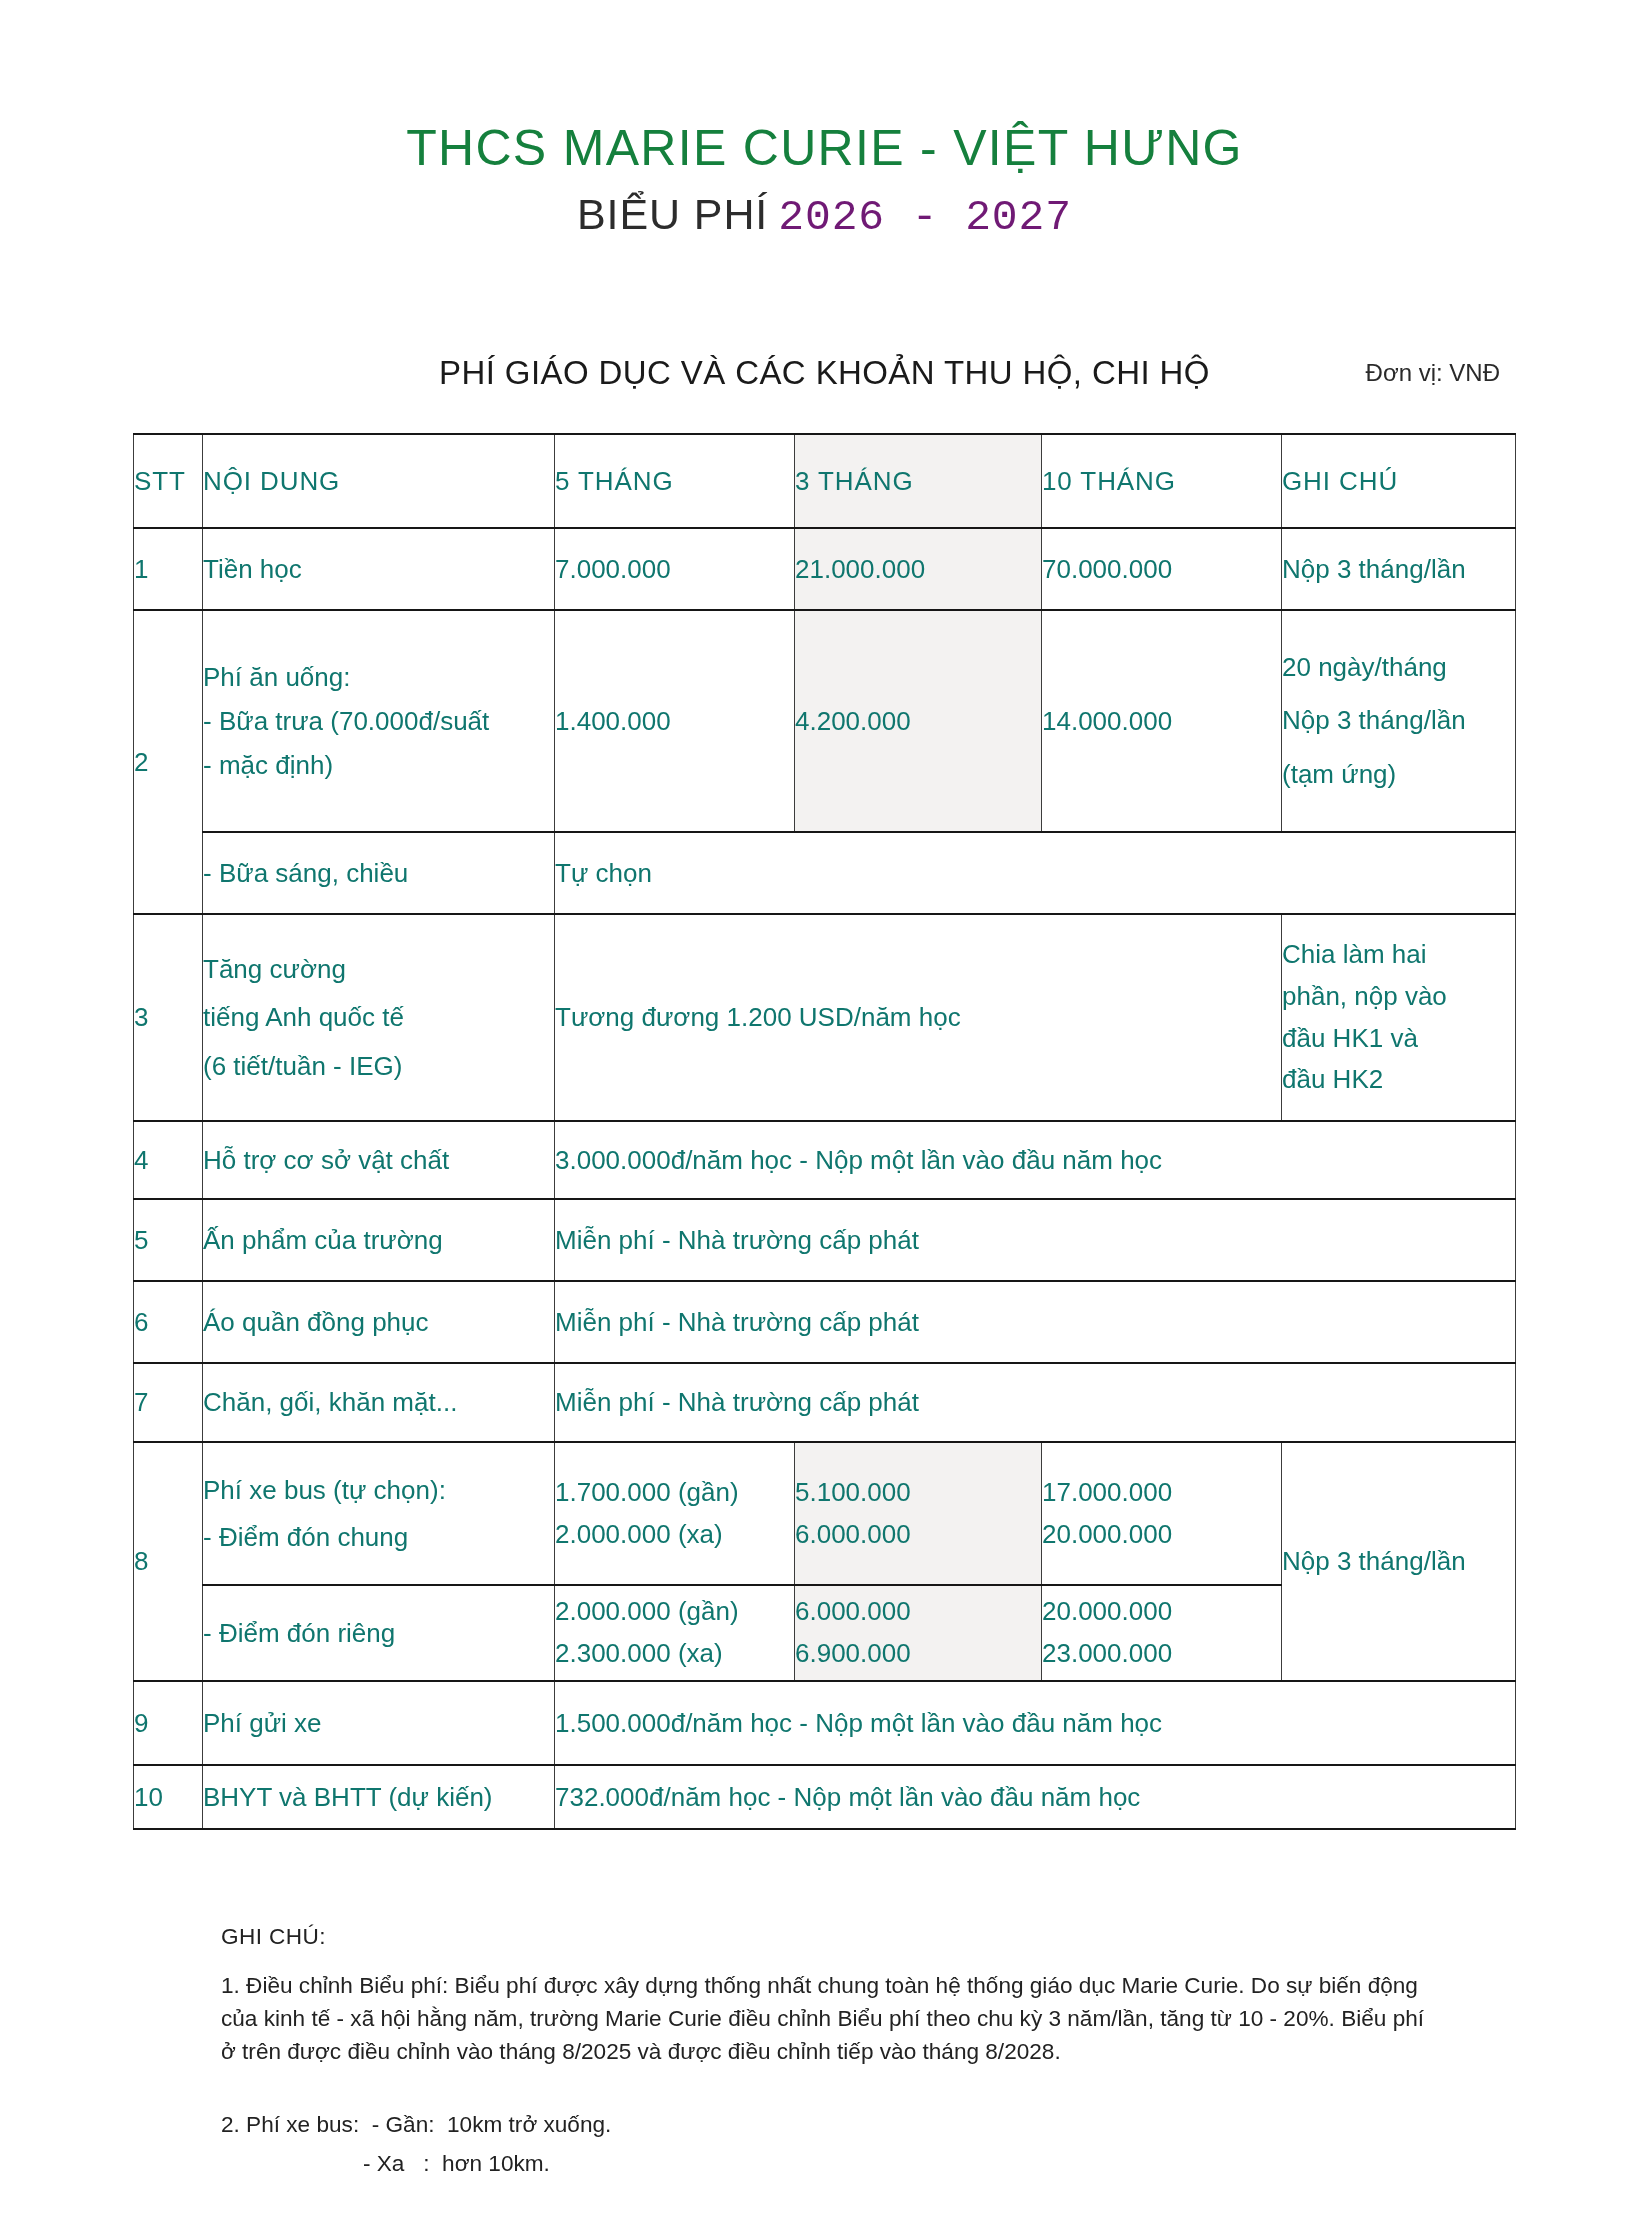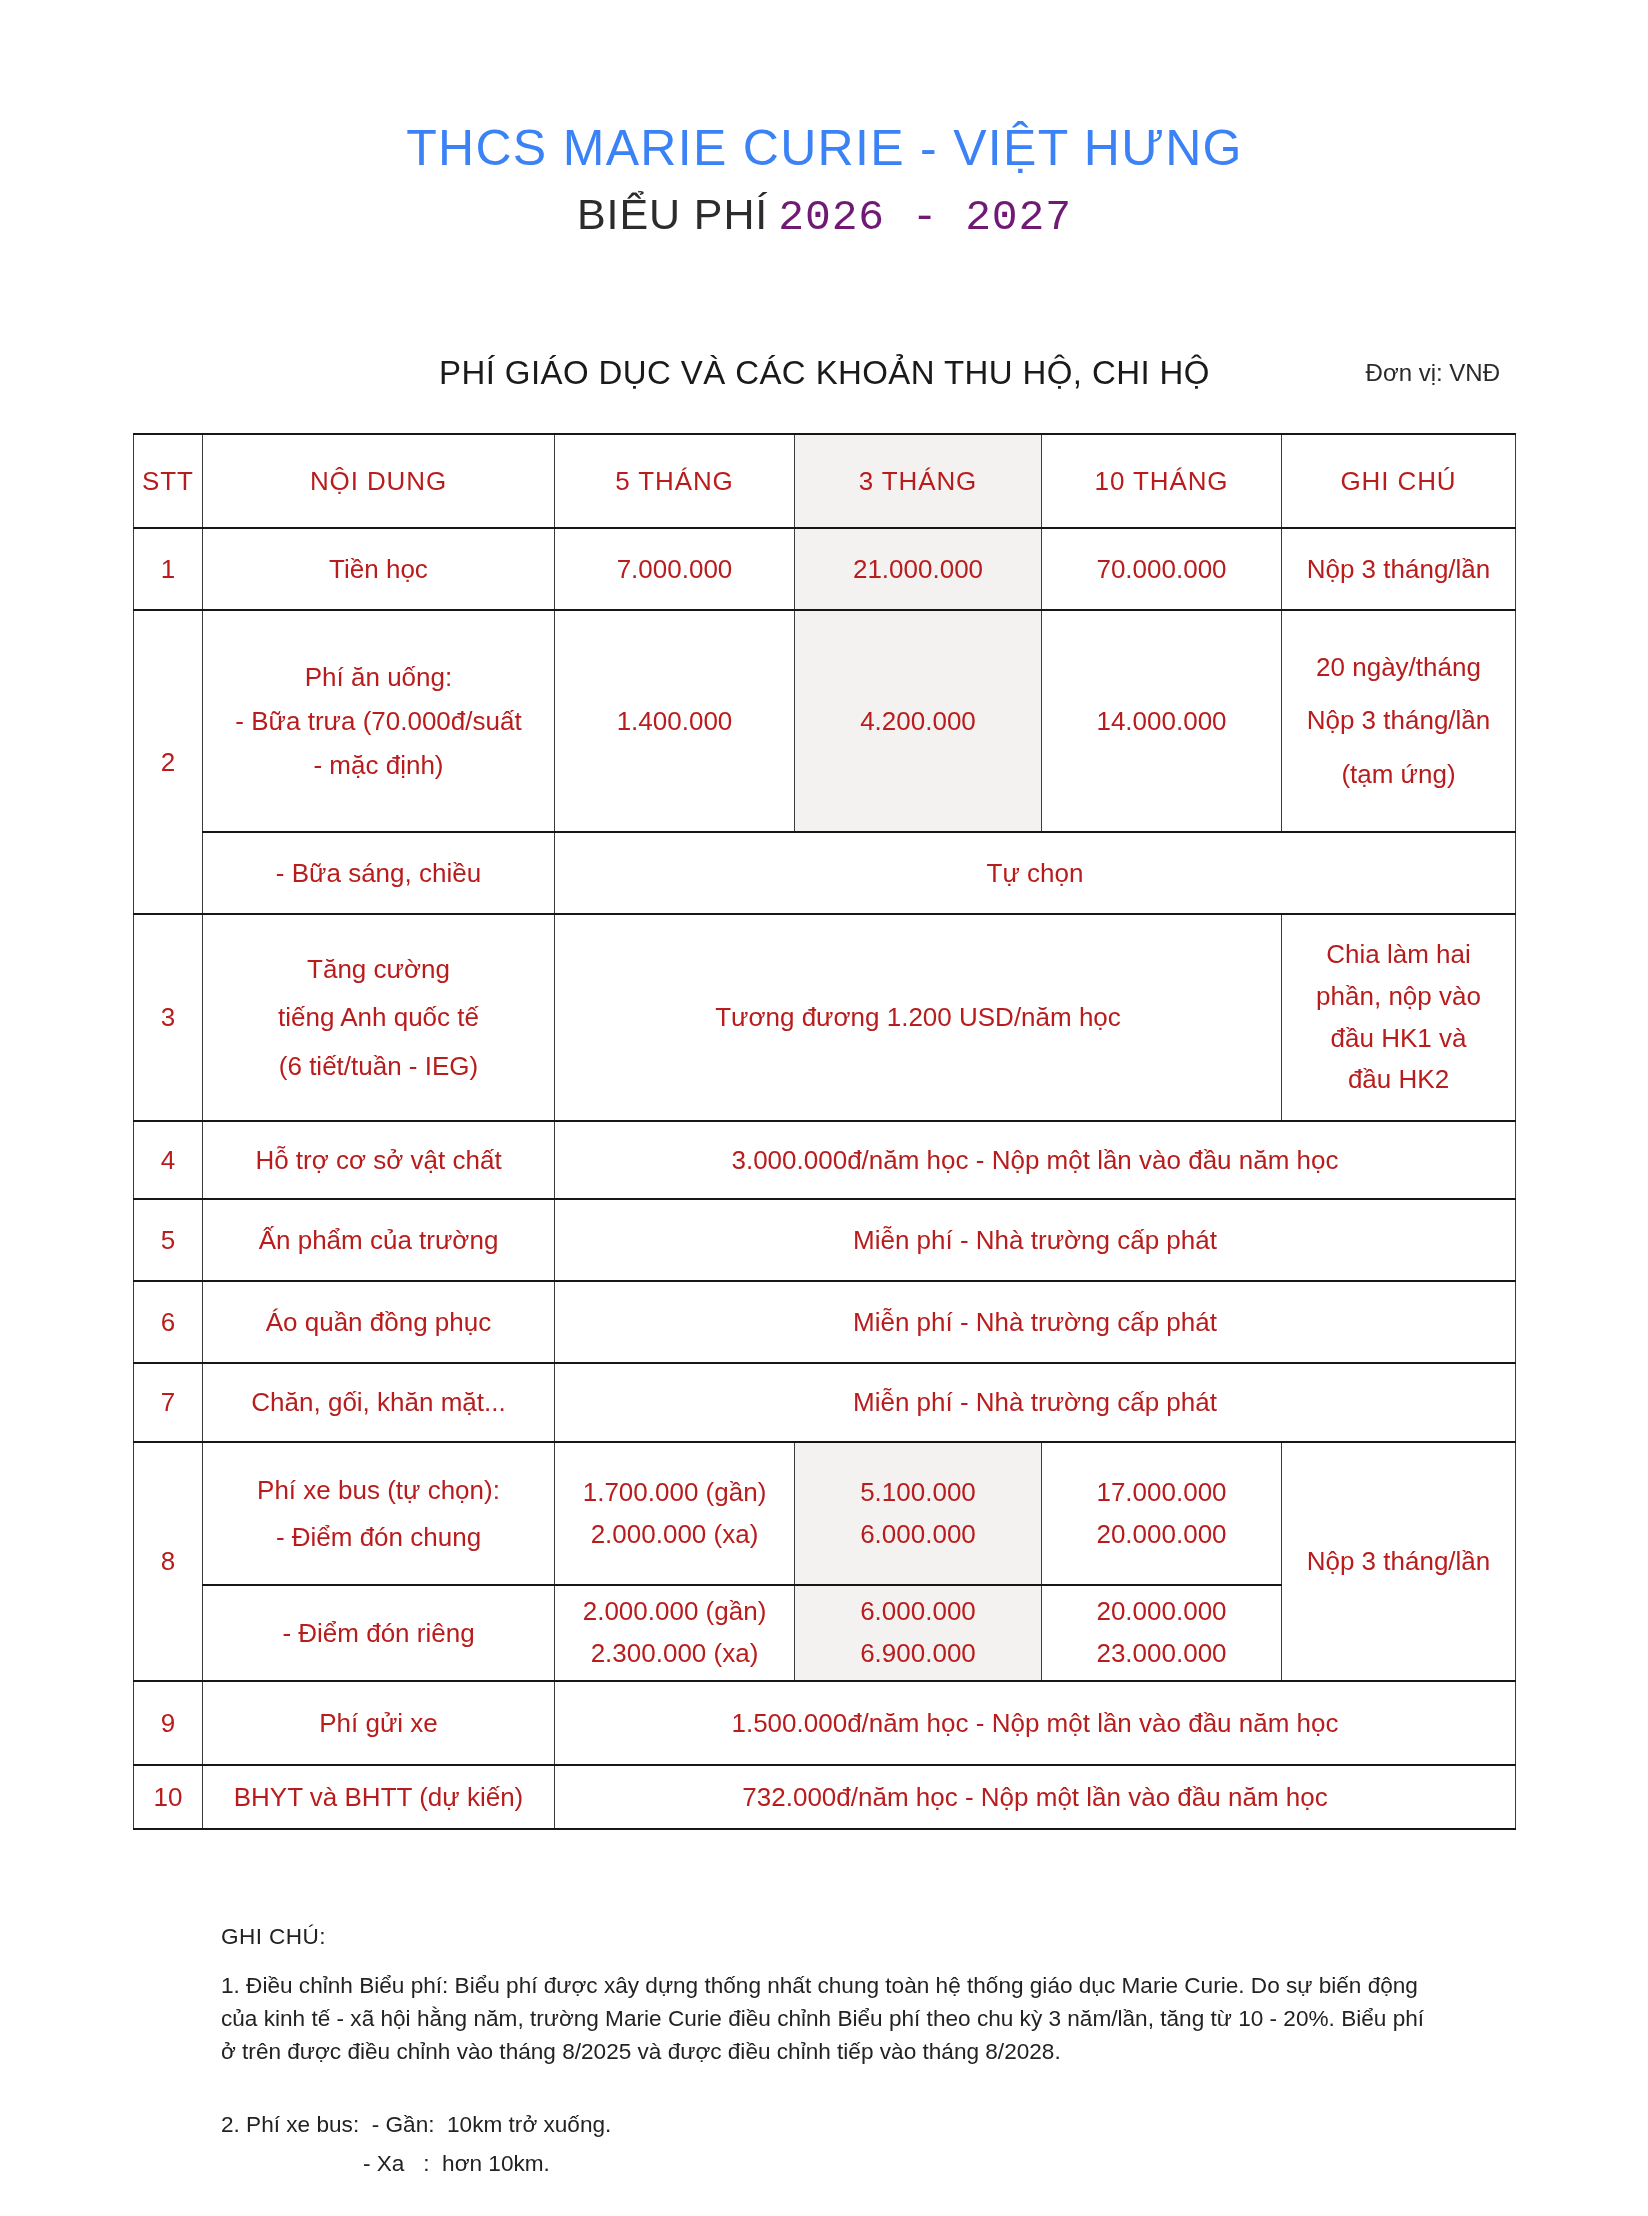--- a/index.html
+++ b/index.html
@@ -1,36 +1,36 @@
 <!DOCTYPE html>
 <html style="font-size:7px"><head>
 <meta charset="utf-8">
 <style>
   html,body{margin:0;padding:0;background:#ffffff;}
   .page{position:relative;width:1649px;height:2332px;background:#ffffff;
         font-family:"Liberation Sans", sans-serif;color:#1d1d1d;overflow:hidden;}
 
   
   .doc-title{position:absolute;top:119px;left:0;width:100%;text-align:center;
-             font-size:50px;letter-spacing:1.3px;color:#3b82f6;white-space:nowrap;}
+             font-size:50px;letter-spacing:1.3px;color:#15803d;white-space:nowrap;}
   .doc-subtitle{position:absolute;top:190px;left:0;width:100%;text-align:center;
                 font-size:43px;letter-spacing:0.9px;color:#2c2c2c;white-space:nowrap;}
   .doc-subtitle .years{color:#701a75;margin-left:10px;font-family:Liberation Mono, monospace;}
 
   .section-row{position:absolute;top:350px;left:133px;width:1383px;height:44px;}
   .section-title{position:absolute;left:0;width:100%;text-align:center;
                  font-size:33px;letter-spacing:0.4px;color:#1a1a1a;top:3.5px;white-space:nowrap;}
   .unit-label{position:absolute;right:16px;top:8.9px;font-size:24px;color:#2a2a2a;white-space:nowrap;}
 
   
   .tbl-wrap{position:absolute;top:433px;left:133px;width:1383px;}
   table.fee{width:1383px;border-collapse:collapse;table-layout:fixed;}
   table.fee td{border-left:1.3px solid #3c3c3c;border-right:1.3px solid #3c3c3c;
                border-top:2.7px solid #161616;border-bottom:2.7px solid #161616;
-               vertical-align:middle;text-align:center;font-size:26px;color:#b91c1c;
+               vertical-align:middle;text-align:left;font-size:26px;color:#0f766e;
                padding:0;}
   td.hdr{font-size:26.6px;letter-spacing:0.9px;color:#141414;}
   td.sh{background:#f3f2f1;}
   td.nd{text-align:left;padding-left:23px;padding-right:4.4px;}
   .pre{white-space:pre;}
   td.gc-left{text-align:left;padding-left:17px;}
   .lh17{line-height:1.7;} .lh205{line-height:2.05;margin-top:16px;} .lh185{line-height:1.85;}
   .lh16{line-height:1.6;} .lh18{line-height:1.8;}
   td.m-tuchon{padding-right:106px;}
   td.m-r3{padding-right:66px;}

